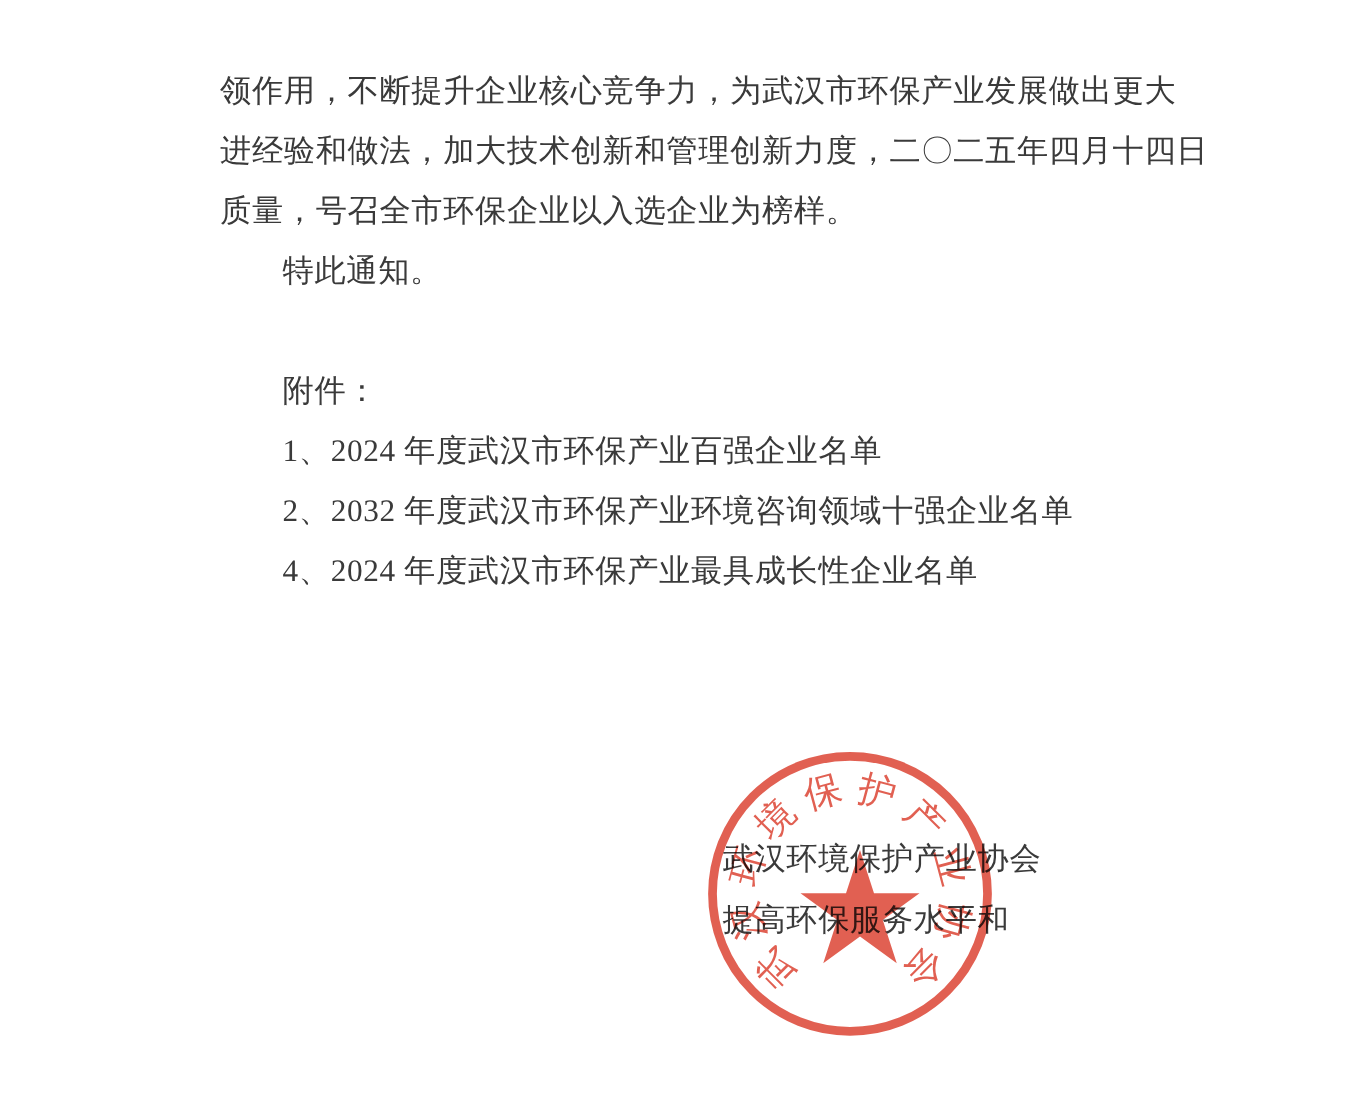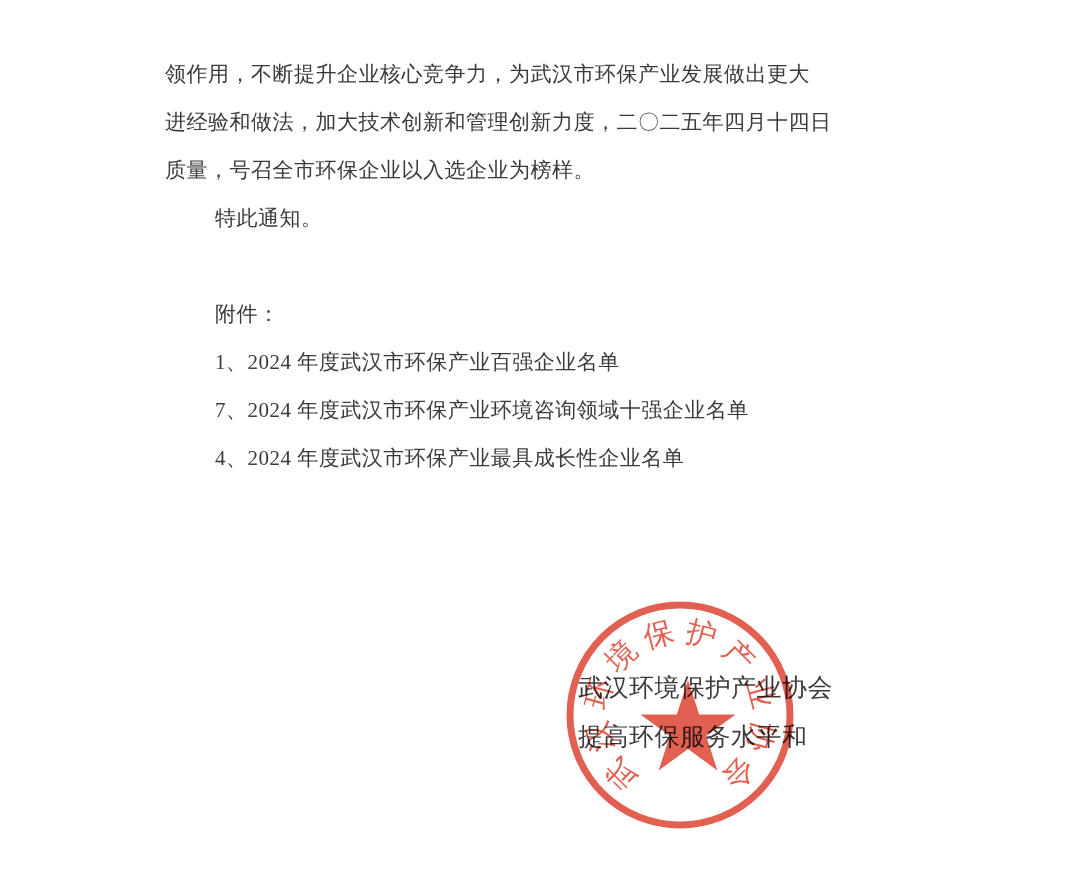--- a/index.html
+++ b/index.html
@@ -11,24 +11,24 @@
     position: relative;
     width: 1080px;
     height: 892px;
     background: #ffffff;
     overflow: hidden;
     font-family: "Liberation Serif", serif;
     color: #3a3a3a;
   }
   .body-text {
     position: absolute;
-    left: 165px;
+    left: 176px;
     top: 50px;
     width: 760px;
-    font-size: 21px;
+    font-size: 25px;
     line-height: 48px;
     letter-spacing: 0.5px;
   }
   .line {
     height: 48px;
     white-space: nowrap;
   }
   .line.indent {
     padding-left: 50px;
   }
@@ -70,21 +70,21 @@
 <div class="page">
 
   <div class="body-text">
     <div class="line">领作用，不断提升企业核心竞争力，为武汉市环保产业发展做出更大</div>
     <div class="line">进经验和做法，加大技术创新和管理创新力度，二〇二五年四月十四日</div>
     <div class="line">质量，号召全市环保企业以入选企业为榜样。</div>
     <div class="line indent">特此通知。</div>
     <div class="line blank"></div>
     <div class="line indent">附件：</div>
     <div class="line indent">1、2024 年度武汉市环保产业百强企业名单</div>
-    <div class="line indent">7、2024 年度武汉市环保产业环境咨询领域十强企业名单</div>
+    <div class="line indent">2、2032 年度武汉市环保产业环境咨询领域十强企业名单</div>
     <div class="line indent">4、2024 年度武汉市环保产业最具成长性企业名单</div>
   </div>
 
   <div class="signature">
     <div class="sig-line">武汉环境保护产业协会</div>
     <div class="sig-line sig-date">提高环保服务水平和</div>
   </div>
 
   <div class="seal">
     <svg width="260" height="260" viewBox="0 0 260 260" xmlns="http://www.w3.org/2000/svg">

